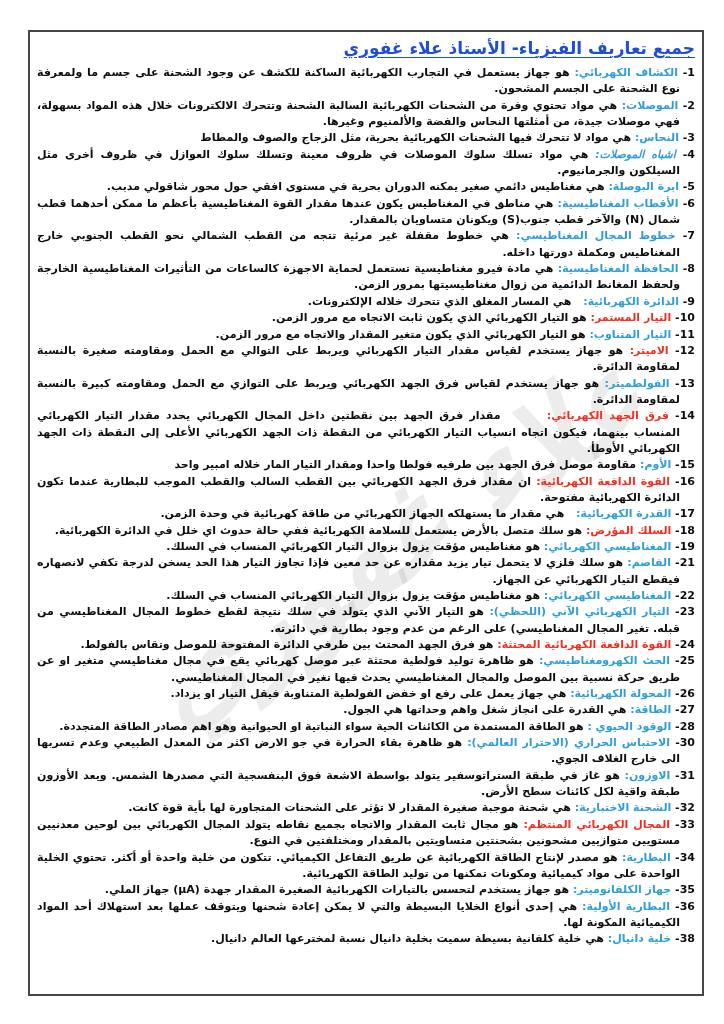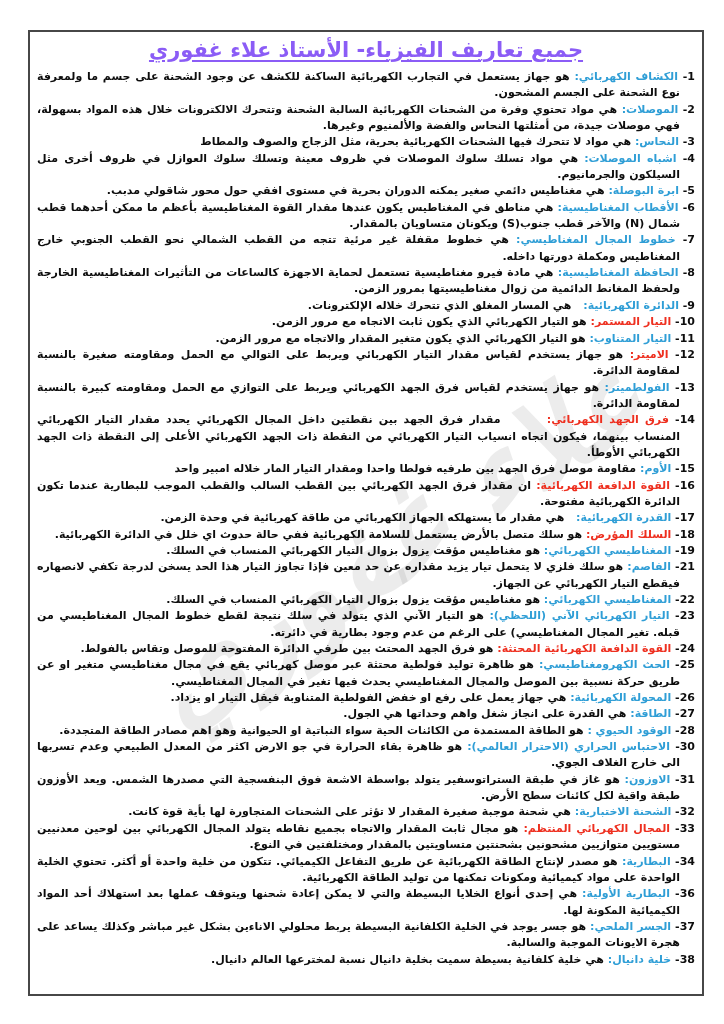--- a/index.html
+++ b/index.html
@@ -28,24 +28,23 @@
     width:676px;height:966px;
     box-sizing:border-box;
     border:2px solid #474747;
     padding:4px 7px 0 7px;
     direction:rtl;
     z-index:1;
     overflow:hidden;
     background:transparent;
   }
   .title{
-    text-align:center;
     font-weight:bold;
-    font-size:21px;
-    color:#8b5cf6;
+    font-size:17px;
+    color:#1d4ed8;
     text-decoration:underline;
     text-underline-offset:3px;
     margin:2px 0 7px 0;
   }
   .list{direction:rtl;}
   .item{
     font-size:11px;
     line-height:16.35px;
     font-weight:bold;
     color:#0d0d0d;
@@ -60,21 +59,21 @@
 <body>
 
 <div class="watermark">علاء غفوري</div>
 
 <div class="sheet">
   <div class="title">جميع تعاريف الفيزياء- الأستاذ علاء غفوري</div>
   <div class="list">
       <div class="item"><span class="num">1- </span><span class="term" style="color: rgb(47, 158, 214);">الكشاف الكهربائي: </span><span class="def">هو جهاز يستعمل في التجارب الكهربائية الساكنة للكشف عن وجود الشحنة على جسم ما ولمعرفة نوع الشحنة على الجسم المشحون.</span></div>
       <div class="item"><span class="num">2- </span><span class="term" style="color: rgb(47, 158, 214);">الموصلات: </span><span class="def">هي مواد تحتوي وفرة من الشحنات الكهربائية السالبة الشحنة وتتحرك الالكترونات خلال هذه المواد بسهولة، فهي موصلات جيدة، من أمثلتها النحاس والفضة والألمنيوم وغيرها.</span></div>
       <div class="item"><span class="num">3- </span><span class="term" style="color: rgb(47, 158, 214);">النحاس: </span><span class="def">هي مواد لا تتحرك فيها الشحنات الكهربائية بحرية، مثل الزجاج والصوف والمطاط</span></div>
-      <div class="item"><span class="num">4- </span><span class="term" style="color: rgb(47, 158, 214);">اشباه الموصلات: </span><span class="def">هي مواد تسلك سلوك الموصلات في ظروف معينة وتسلك سلوك العوازل في ظروف أخرى مثل السيلكون والجرمانيوم.</span></div>
+      <div class="item"><span class="num">4- </span><span class="term" style="color: rgb(47, 158, 214); font-style: italic;">اشباه الموصلات: </span><span class="def">هي مواد تسلك سلوك الموصلات في ظروف معينة وتسلك سلوك العوازل في ظروف أخرى مثل السيلكون والجرمانيوم.</span></div>
       <div class="item"><span class="num">5- </span><span class="term" style="color: rgb(47, 158, 214);">ابرة البوصلة: </span><span class="def">هي مغناطيس دائمي صغير يمكنه الدوران بحرية في مستوى افقي حول محور شاقولي مدبب.</span></div>
       <div class="item"><span class="num">6- </span><span class="term" style="color: rgb(47, 158, 214);">الأقطاب المغناطيسية: </span><span class="def">هي مناطق في المغناطيس يكون عندها مقدار القوة المغناطيسية بأعظم ما ممكن أحدهما قطب شمال (N) والآخر قطب جنوب(S) ويكونان متساويان بالمقدار.</span></div>
       <div class="item"><span class="num">7- </span><span class="term" style="color: rgb(47, 158, 214);">خطوط المجال المغناطيسي: </span><span class="def">هي خطوط مقفلة غير مرئية تتجه من القطب الشمالي نحو القطب الجنوبي خارج المغناطيس ومكملة دورتها داخله.</span></div>
       <div class="item"><span class="num">8- </span><span class="term" style="color: rgb(47, 158, 214);">الحافظة المغناطيسية: </span><span class="def">هي مادة فيرو مغناطيسية تستعمل لحماية الاجهزة كالساعات من التأثيرات المغناطيسية الخارجة ولحفظ المغانط الدائمية من زوال مغناطيسيتها بمرور الزمن.</span></div>
       <div class="item"><span class="num">9- </span><span class="term" style="color: rgb(47, 158, 214); margin-left: 8px;">الدائرة الكهربائية: </span><span class="def">هي المسار المغلق الذي تتحرك خلاله الإلكترونات.</span></div>
       <div class="item"><span class="num">10- </span><span class="term" style="color: rgb(238, 47, 31);">التيار المستمر: </span><span class="def">هو التيار الكهربائي الذي يكون ثابت الاتجاه مع مرور الزمن.</span></div>
       <div class="item"><span class="num">11- </span><span class="term" style="color: rgb(47, 158, 214);">التيار المتناوب: </span><span class="def">هو التيار الكهربائي الذي يكون متغير المقدار والاتجاه مع مرور الزمن.</span></div>
       <div class="item"><span class="num">12- </span><span class="term" style="color: rgb(238, 47, 31);">الاميتر: </span><span class="def">هو جهاز يستخدم لقياس مقدار التيار الكهربائي ويربط على التوالي مع الحمل ومقاومته صغيرة بالنسبة لمقاومة الدائرة.</span></div>
       <div class="item"><span class="num">13- </span><span class="term" style="color: rgb(47, 158, 214);">الفولطميتر: </span><span class="def">هو جهاز يستخدم لقياس فرق الجهد الكهربائي ويربط على التوازي مع الحمل ومقاومته كبيرة بالنسبة لمقاومة الدائرة.</span></div>
       <div class="item"><span class="num">14- </span><span class="term" style="color: rgb(238, 47, 31); margin-left: 40px;">فرق الجهد الكهربائي: </span><span class="def">مقدار فرق الجهد بين نقطتين داخل المجال الكهربائي يحدد مقدار التيار الكهربائي المنساب بينهما، فيكون اتجاه انسياب التيار الكهربائي من النقطة ذات الجهد الكهربائي الأعلى إلى النقطة ذات الجهد الكهربائي الأوطأ.</span></div>
@@ -89,18 +88,18 @@
       <div class="item"><span class="num">24- </span><span class="term" style="color: rgb(238, 47, 31);">القوة الدافعة الكهربائية المحتثة: </span><span class="def">هو فرق الجهد المحتث بين طرفي الدائرة المفتوحة للموصل وتقاس بالفولط.</span></div>
       <div class="item"><span class="num">25- </span><span class="term" style="color: rgb(47, 158, 214);">الحث الكهرومغناطيسي: </span><span class="def">هو ظاهرة توليد فولطية محتثة عبر موصل كهربائي يقع في مجال مغناطيسي متغير او عن طريق حركة نسبية بين الموصل والمجال المغناطيسي يحدث فيها تغير في المجال المغناطيسي.</span></div>
       <div class="item"><span class="num">26- </span><span class="term" style="color: rgb(47, 158, 214);">المحولة الكهربائية: </span><span class="def">هي جهاز يعمل على رفع او خفض الفولطية المتناوبة فيقل التيار او يزداد.</span></div>
       <div class="item"><span class="num">27- </span><span class="term" style="color: rgb(47, 158, 214);">الطاقة: </span><span class="def">هي القدرة على انجاز شغل واهم وحداتها هي الجول.</span></div>
       <div class="item"><span class="num">28- </span><span class="term" style="color: rgb(47, 158, 214);">الوقود الحيوي : </span><span class="def">هو الطاقة المستمدة من الكائنات الحية سواء النباتية او الحيوانية وهو اهم مصادر الطاقة المتجددة.</span></div>
       <div class="item"><span class="num">30- </span><span class="term" style="color: rgb(47, 158, 214);">الاحتباس الحراري (الاحترار العالمي): </span><span class="def">هو ظاهرة بقاء الحرارة في جو الارض اكثر من المعدل الطبيعي وعدم تسربها الى خارج الغلاف الجوي.</span></div>
       <div class="item"><span class="num">31- </span><span class="term" style="color: rgb(47, 158, 214);">الاوزون: </span><span class="def">هو غاز في طبقة الستراتوسفير يتولد بواسطة الاشعة فوق البنفسجية التي مصدرها الشمس. ويعد الأوزون طبقة واقية لكل كائنات سطح الأرض.</span></div>
       <div class="item"><span class="num">32- </span><span class="term" style="color: rgb(47, 158, 214);">الشحنة الاختبارية: </span><span class="def">هي شحنة موجبة صغيرة المقدار لا تؤثر على الشحنات المتجاورة لها بأية قوة كانت.</span></div>
       <div class="item"><span class="num">33- </span><span class="term" style="color: rgb(238, 47, 31);">المجال الكهربائي المنتظم: </span><span class="def">هو مجال ثابت المقدار والاتجاه بجميع نقاطه يتولد المجال الكهربائي بين لوحين معدنيين مستويين متوازيين مشحونين بشحنتين متساويتين بالمقدار ومختلفتين في النوع.</span></div>
       <div class="item"><span class="num">34- </span><span class="term" style="color: rgb(47, 158, 214);">البطارية: </span><span class="def">هو مصدر لإنتاج الطاقة الكهربائية عن طريق التفاعل الكيميائي. تتكون من خلية واحدة أو أكثر. تحتوي الخلية الواحدة على مواد كيميائية ومكونات تمكنها من توليد الطاقة الكهربائية.</span></div>
+      <div class="item"><span class="num">35- </span><span class="term" style="color: rgb(47, 158, 214);">جهاز الكلفانوميتر: </span><span class="def">هو جهاز يستخدم لتحسس بالتيارات الكهربائية الصغيرة المقدار جهدة (µA) جهاز الملي.</span></div>
       <div class="item"><span class="num">36- </span><span class="term" style="color: rgb(47, 158, 214);">البطارية الأولية: </span><span class="def">هي إحدى أنواع الخلايا البسيطة والتي لا يمكن إعادة شحنها ويتوقف عملها بعد استهلاك أحد المواد الكيميائية المكونة لها.</span></div>
-      <div class="item"><span class="num">37- </span><span class="term" style="color: rgb(47, 158, 214);">الجسر الملحي: </span><span class="def">هو جسر يوجد في الخلية الكلفانية البسيطة يربط محلولي الاناءين بشكل غير مباشر وكذلك يساعد على هجرة الايونات الموجبة والسالبة.</span></div>
       <div class="item"><span class="num">38- </span><span class="term" style="color: rgb(47, 158, 214);">خلية دانيال: </span><span class="def">هي خلية كلفانية بسيطة سميت بخلية دانيال نسبة لمخترعها العالم دانيال.</span></div>
       <div class="item"></div>
     </div>
 </div>
 
 </body></html>

